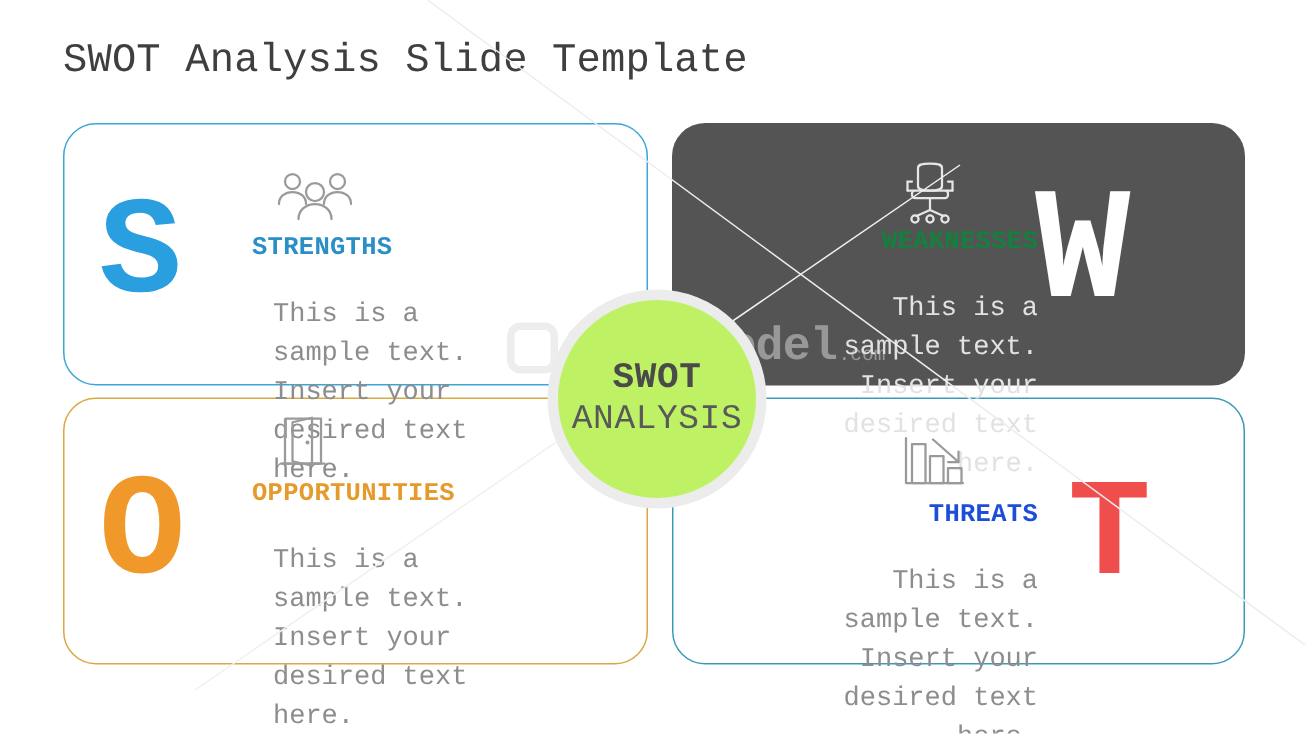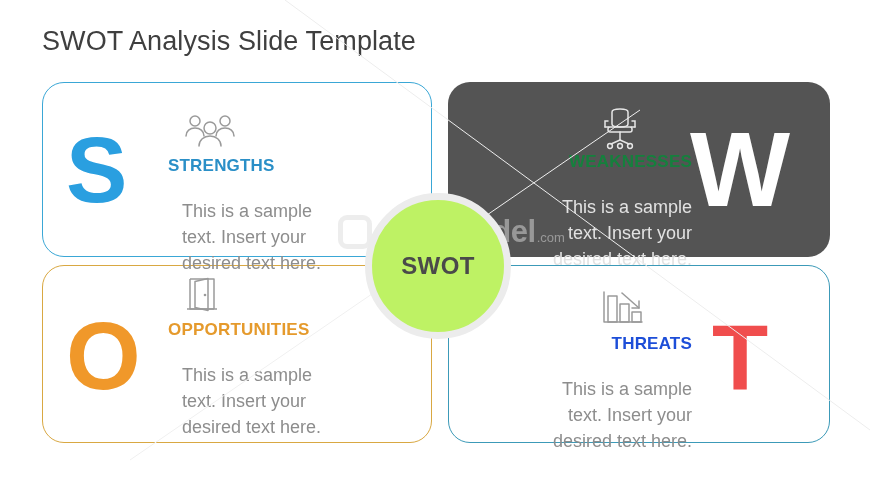--- a/index.html
+++ b/index.html
@@ -13,20 +13,21 @@
     font-family: "Liberation Sans", sans-serif;
     overflow: hidden;
     position: relative;
   }
 
   
   .slide {
     position: absolute;
     inset: 0;
     background: #ffffff;
+    font-family: Liberation Mono, monospace;
   }
 
   
   .diagonal-streak {
     position: absolute;
     left: 0; top: 0;
     width: 870px; height: 489px;
     pointer-events: none;
     z-index: 6;
   }
@@ -291,20 +292,21 @@
   </div>
 
   <div class="watermark">
     <div class="wm-logo"></div>
     <div class="wm-text">SlideModel</div>
     <div class="wm-tld">.com</div>
   </div>
 
   <div class="center-circle">
     <div class="center-swot">SWOT</div>
+    <div class="center-analysis">ANALYSIS</div>
   </div>
 
   <svg class="diagonal-streak">
     <line x1="285" y1="0" x2="870" y2="430" stroke="#ededed" stroke-width="1"></line>
     <line x1="130" y1="460" x2="640" y2="110" stroke="#f0f0f0" stroke-width="1"></line>
   </svg>
 
 </div>
 
 </body></html>

